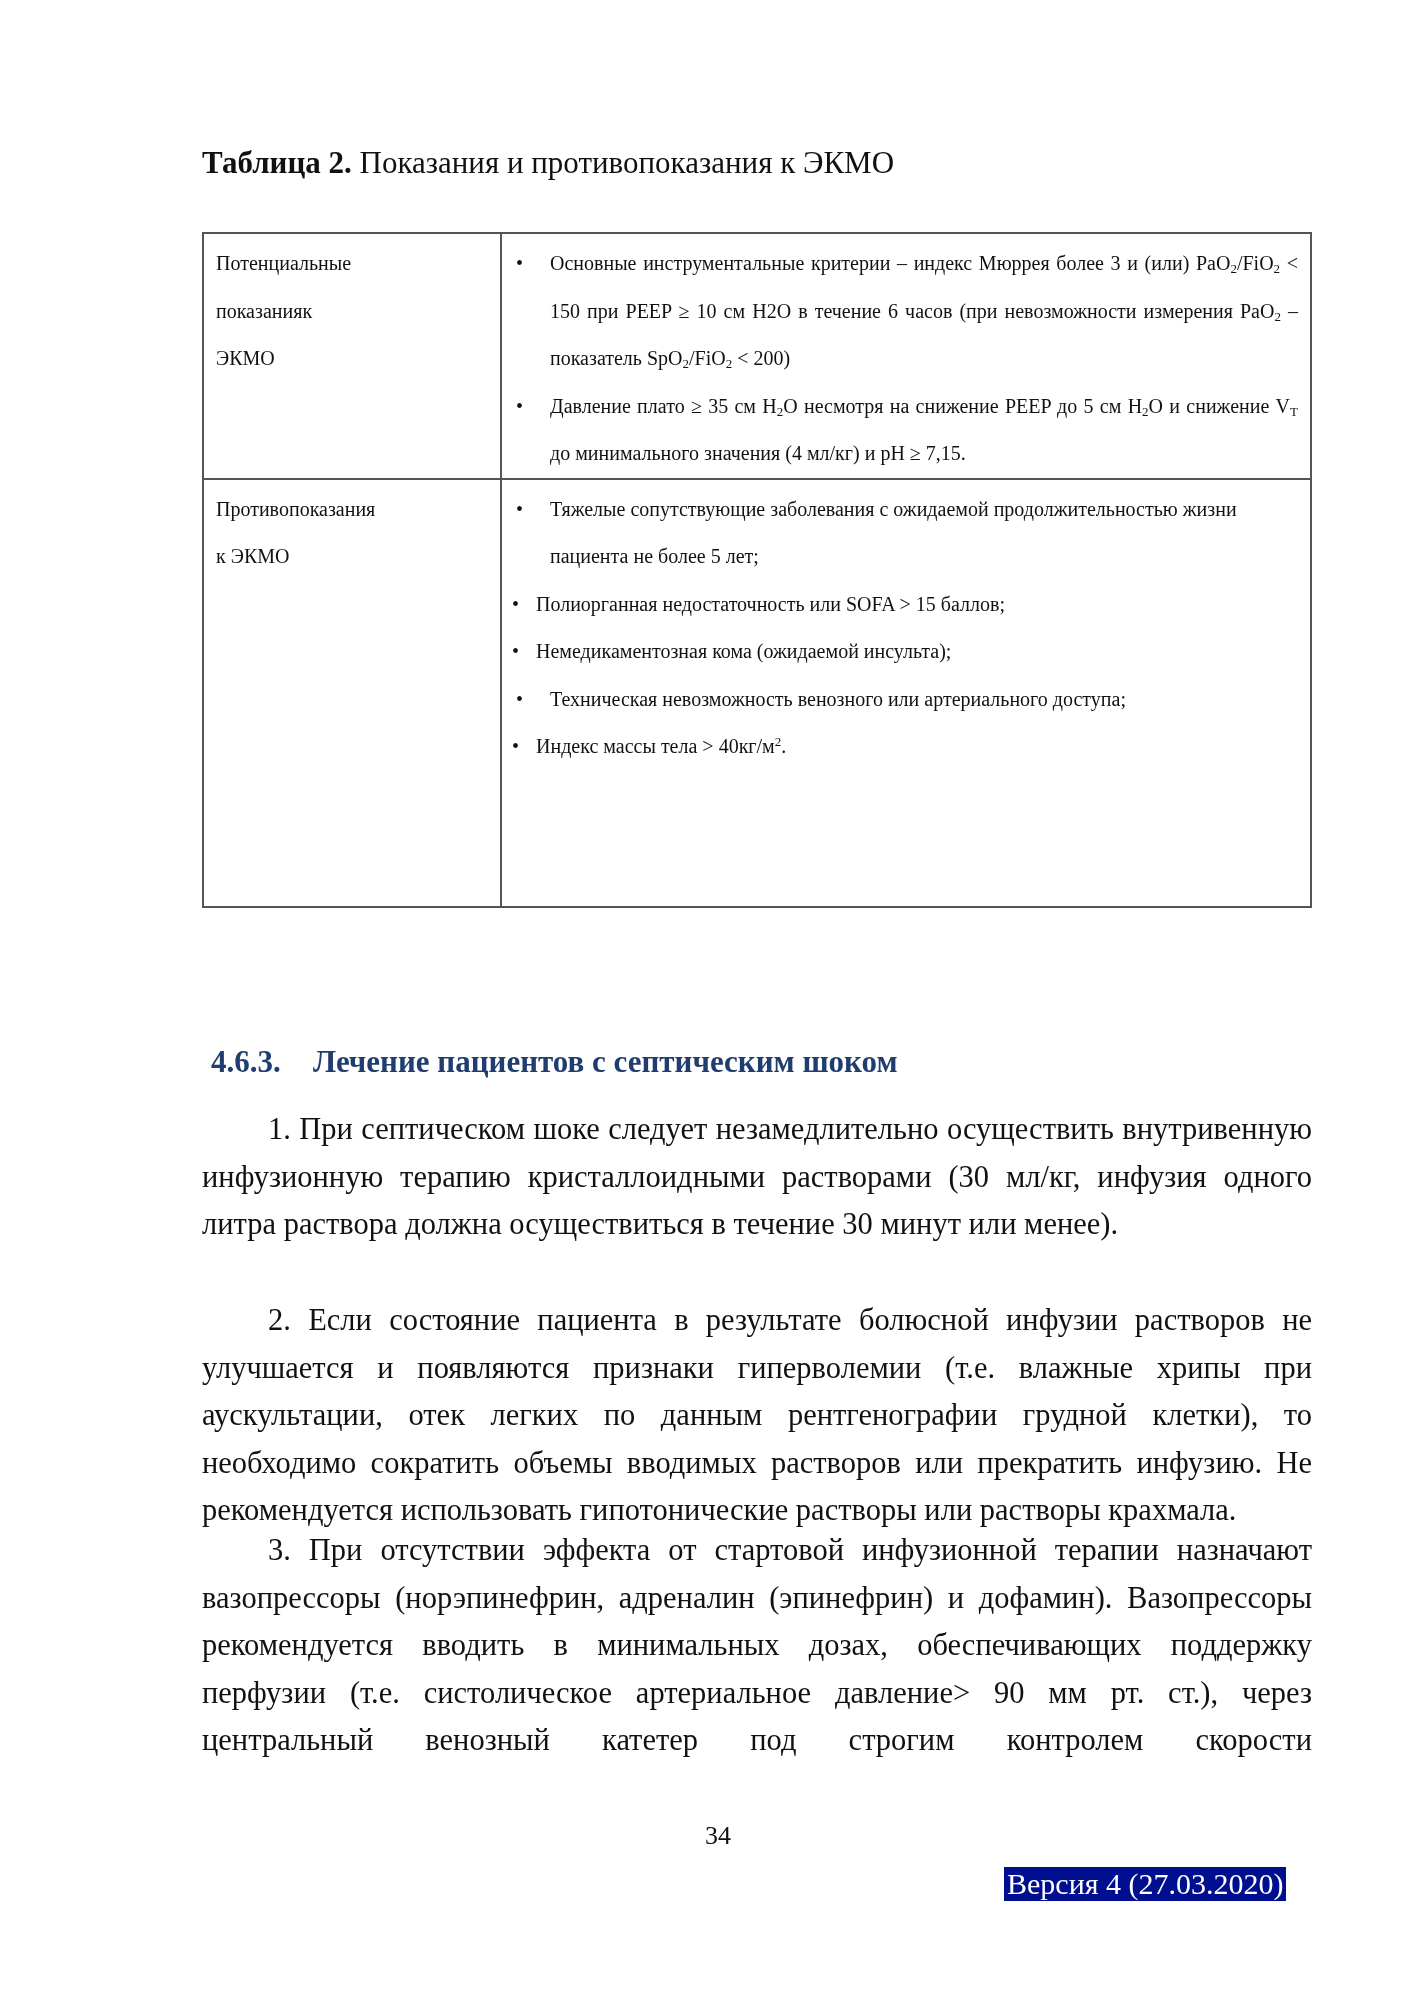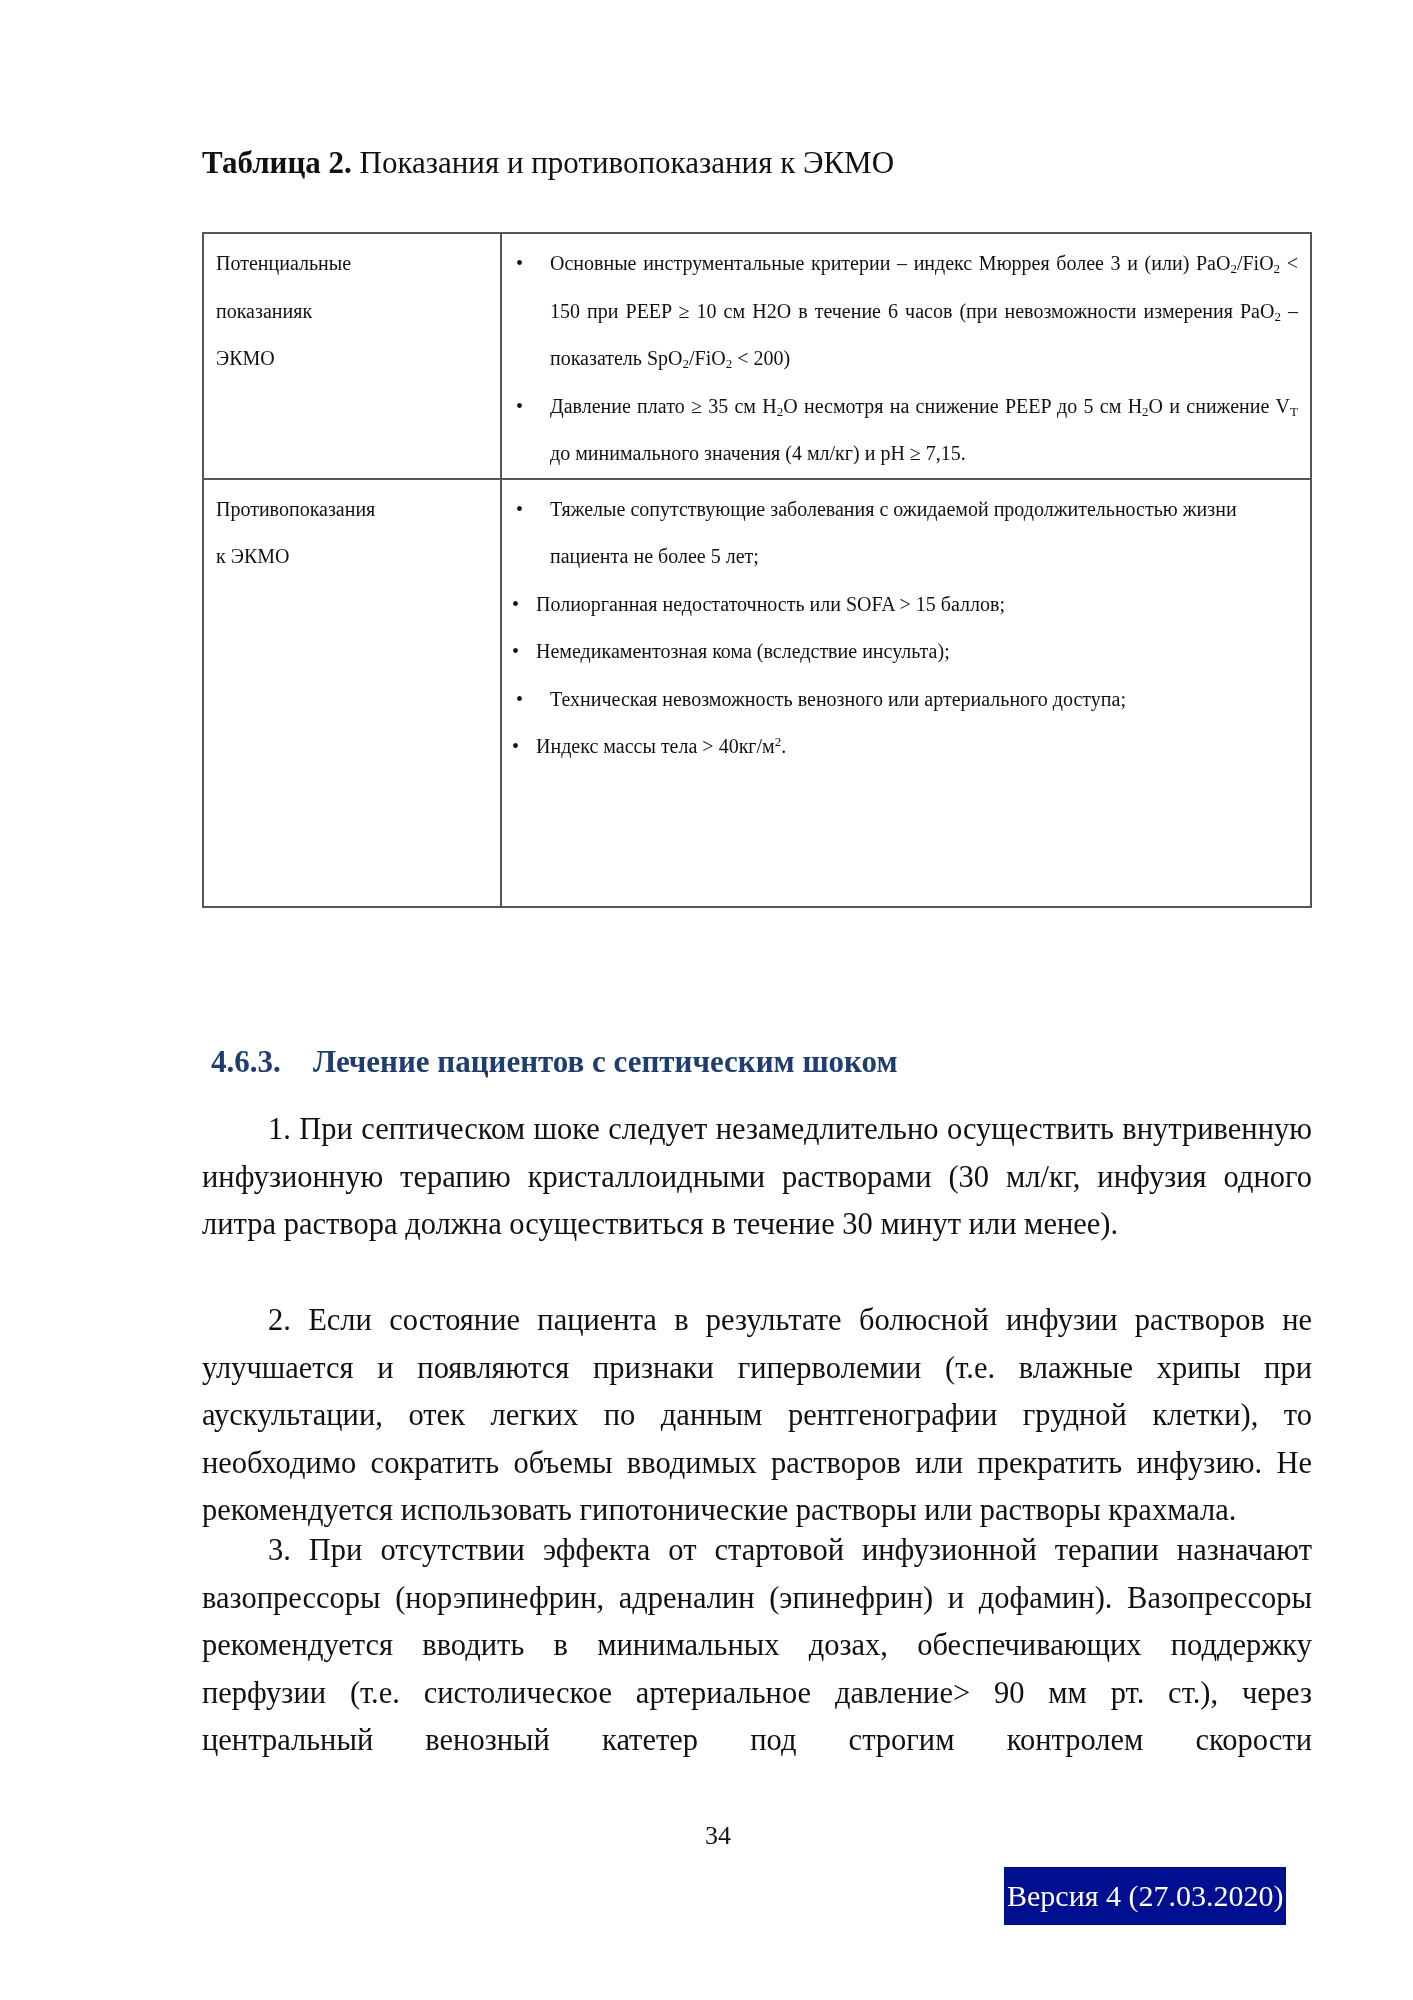--- a/index.html
+++ b/index.html
@@ -111,21 +111,21 @@
       line-height: 32px;
     }
     .version-badge {
       position: absolute;
       left: 1004px;
       top: 1867px;
       background: #000f8f;
       color: #ffffff;
       font-size: 30px;
       line-height: 34px;
-      padding: 12px 3px;
+      padding: 0 3px;
       white-space: nowrap;
     }
   </style>
 </head>
 <body>
 
 <div class="page">
 
   <div class="caption"><b>Таблица 2.</b><span> Показания и противопоказания к ЭКМО</span></div>
 
@@ -152,21 +152,21 @@
         <span class="lbl">к ЭКМО</span>
       </td>
       <td class="content-cell">
         <div class="bullet">
           <span class="dot">•</span><span>Тяжелые сопутствующие заболевания с ожидаемой продолжительностью жизни пациента не более 5 лет;</span>
         </div>
         <div class="bullet tight">
           <span class="dot">•</span><span>Полиорганная недостаточность или SOFA &gt; 15 баллов;</span>
         </div>
         <div class="bullet tight">
-          <span class="dot">•</span><span>Немедикаментозная кома (вследствие инсульта);</span>
+          <span class="dot">•</span><span>Немедикаментозная кома (ожидаемой инсульта);</span>
         </div>
         <div class="bullet">
           <span class="dot">•</span><span>Техническая невозможность венозного или артериального доступа;</span>
         </div>
         <div class="bullet tight">
           <span class="dot">•</span><span>Индекс массы тела &gt; 40кг/м</span><sup>2</sup><span>.</span>
         </div>
       </td>
     </tr>
   </tbody>

